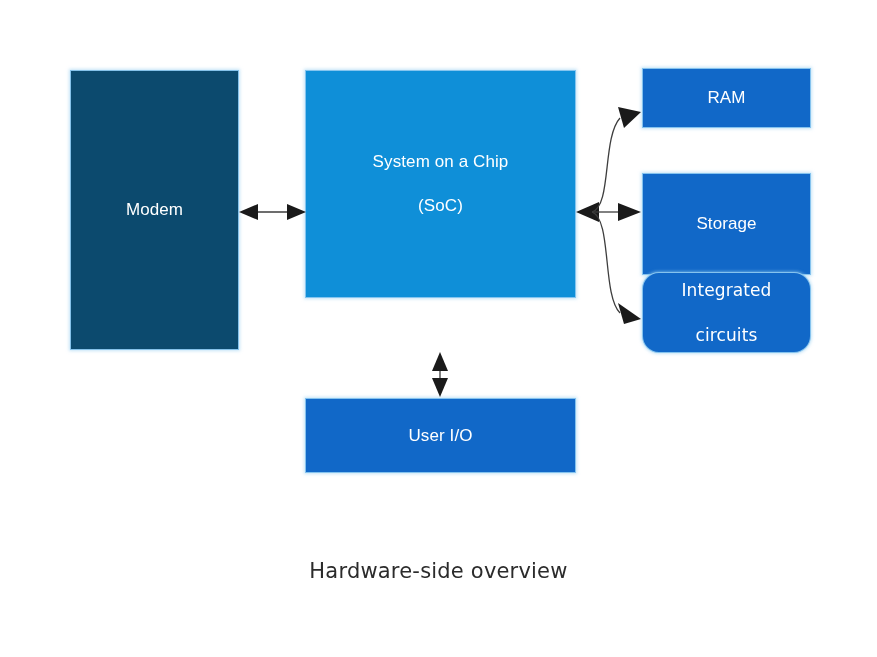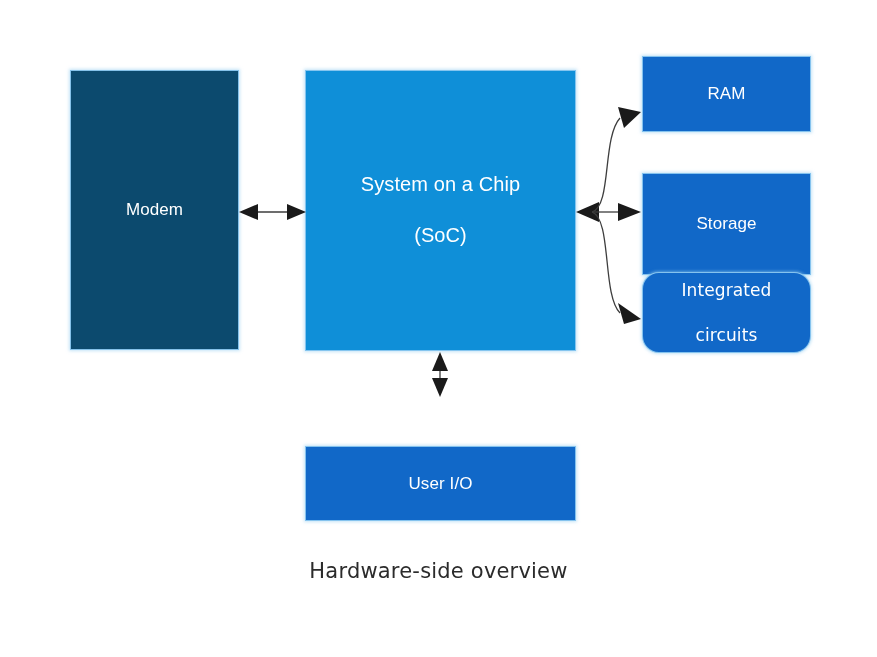--- a/index.html
+++ b/index.html
@@ -39,27 +39,27 @@
   }
 
   #node-modem {
     left: 70px;  top: 70px;
     width: 169px; height: 280px;
     background: #0c4a6e;
     font-size: 17px;
   }
   #node-soc {
     left: 305px; top: 70px;
-    width: 271px; height: 281px;
+    width: 271px; height: 228px;
     background: #0f8fd8;
-    font-size: 20px;
+    font-size: 17px;
   }
   #node-ram {
-    left: 642px; top: 56px;
-    width: 169px; height: 76px;
+    left: 642px; top: 68px;
+    width: 169px; height: 60px;
     background: #1168c8;
     font-size: 17px;
   }
   #node-storage {
     left: 642px; top: 173px;
     width: 169px; height: 102px;
     background: #1168c8;
     font-size: 17px;
   }
   #node-ics {
@@ -69,21 +69,20 @@
     font-size: 17px;
     font-family: "DejaVu Sans", sans-serif;
     line-height: 1.3;
     border-radius: 17px;
   }
   #node-userio {
     left: 305px; top: 398px;
     width: 271px; height: 75px;
     background: #1168c8;
     font-size: 17px;
-    margin-top: 48px;
   }
 
   #connectors {
     position: absolute;
     left: 0; top: 0;
     width: 877px; height: 657px;
     pointer-events: none;
   }
 
   #diagram-title {

